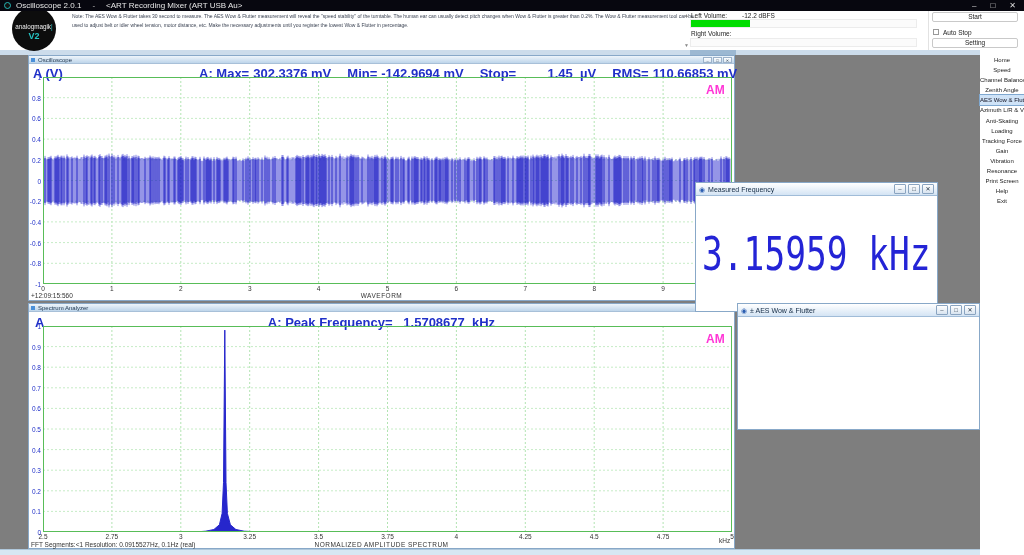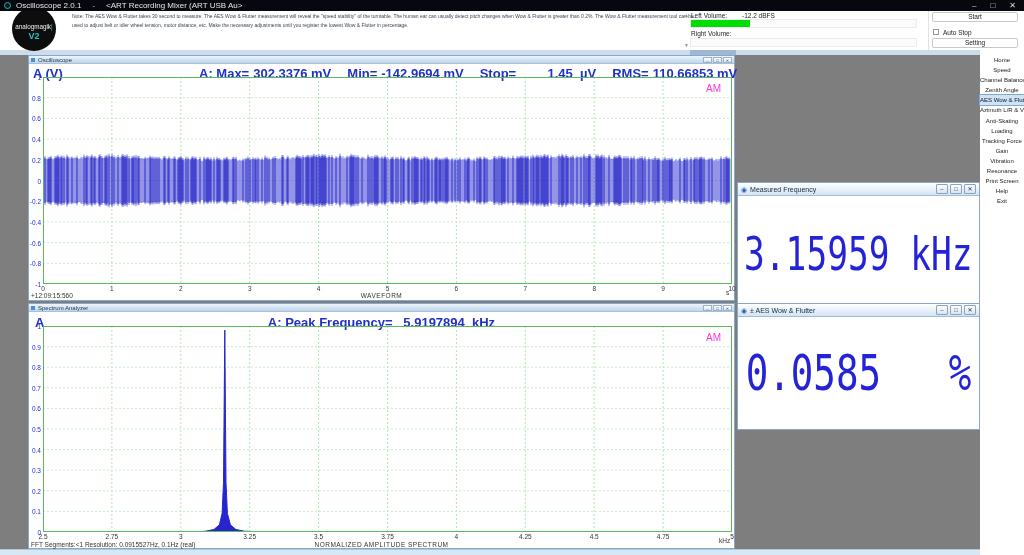--- a/index.html
+++ b/index.html
@@ -49,21 +49,21 @@
   .m-icon{font-size:7px;color:#2a5db0;line-height:7px}
   .m-btns{margin-left:auto;display:flex;gap:2px}
   .m-btn{width:12px;height:10px;border:1px solid #8aa4c0;background:linear-gradient(#fefefe,#d8e4f0);font-size:6px;line-height:8px;text-align:center;color:#234;border-radius:1px}
   .m-body{display:flex;align-items:center;justify-content:center;height:calc(100% - 13px)}
   .big-value{font-family:"DejaVu Sans Mono",monospace;color:#2424d6;white-space:pre;transform:scaleX(0.75)}
 
   
   .blue-b{color:#2030c8;font-weight:bold;font-size:13px;white-space:pre}
   .xt{position:absolute;transform:translateX(-50%);font-size:6.5px;color:#333;white-space:nowrap}
   .yt{position:absolute;transform:translateY(-50%);width:13px;text-align:right;font-size:6.5px;color:#2030c8}
-  .am-label{position:absolute;font-size:10px;font-weight:normal;color:#ff35d6}
+  .am-label{position:absolute;font-size:12px;font-weight:bold;color:#ff35d6}
   .foot{position:absolute;font-size:6.5px;color:#333;white-space:nowrap}
   .foot-center{position:absolute;left:0;width:100%;text-align:center;font-size:6.5px;color:#333;letter-spacing:0.5px}
   .unit{position:absolute;font-size:6.5px;color:#333}
   .sl{margin-right:4px}
   .sv{display:inline-block;min-width:76px;text-align:right;margin-right:16px}
 </style>
 </head>
 <body>
 
 <div class="abs" id="titlebar">
@@ -192,21 +192,21 @@
   <div class="cw-titlebar">
     <span class="cw-icon"></span>
     <span>Spectrum Analyzer</span>
     <span class="cw-btns">
       <span class="cw-btn">–</span>
       <span class="cw-btn">□</span>
       <span class="cw-btn">✕</span>
     </span>
   </div>
   <div class="abs blue-b" style="left:6px;top:11px">A</div>
-  <div class="abs blue-b" style="left:0;top:11px;width:100%;text-align:center">A: Peak Frequency=   5.9197894  kHz</div>
+  <div class="abs blue-b" style="left:0;top:11px;width:100%;text-align:center">A: Peak Frequency=   1.5708677  kHz</div>
   <div class="am-label" style="left:677px;top:28px">AM</div>
   <div class="foot" style="left:2px;top:237px">FFT Segments:&lt;1   Resolution: 0.0915527Hz, 0.1Hz (real)</div>
   <div class="foot-center" style="top:237px">NORMALIZED AMPLITUDE SPECTRUM</div>
   <div class="unit" style="left:690px;top:233px">kHz</div>
 <svg width="689" height="206" style="position: absolute; left: 14px; top: 22px;">
       <line x1="68.9" y1="0" x2="68.9" y2="206" stroke="#b2e4b2" stroke-width="1" stroke-dasharray="2,2"></line>
       <line x1="137.8" y1="0" x2="137.8" y2="206" stroke="#b2e4b2" stroke-width="1" stroke-dasharray="2,2"></line>
       <line x1="206.7" y1="0" x2="206.7" y2="206" stroke="#b2e4b2" stroke-width="1" stroke-dasharray="2,2"></line>
       <line x1="275.6" y1="0" x2="275.6" y2="206" stroke="#b2e4b2" stroke-width="1" stroke-dasharray="2,2"></line>
       <line x1="344.5" y1="0" x2="344.5" y2="206" stroke="#b2e4b2" stroke-width="1" stroke-dasharray="2,2"></line>
@@ -243,21 +243,21 @@
     <div class="yt" style="left: -1px; top: 83.8px;">0.7</div>
     <div class="yt" style="left: -1px; top: 104.4px;">0.6</div>
     <div class="yt" style="left: -1px; top: 125px;">0.5</div>
     <div class="yt" style="left: -1px; top: 145.6px;">0.4</div>
     <div class="yt" style="left: -1px; top: 166.2px;">0.3</div>
     <div class="yt" style="left: -1px; top: 186.8px;">0.2</div>
     <div class="yt" style="left: -1px; top: 207.4px;">0.1</div>
     <div class="yt" style="left: -1px; top: 228px;">0</div>
   </div>
 
-<div class="win" style="left:737px;top:182px;width:243px;height:130px">
+<div class="win" style="left:695px;top:182px;width:243px;height:130px">
   <div class="m-titlebar">
     <span class="m-icon">◉</span>
     <span>Measured Frequency</span>
     <span class="m-btns">
       <span class="m-btn">–</span>
       <span class="m-btn">□</span>
       <span class="m-btn">✕</span>
     </span>
   </div>
   <div class="m-body">
@@ -268,16 +268,13 @@
 <div class="win" style="left:737px;top:303px;width:243px;height:127px">
   <div class="m-titlebar">
     <span class="m-icon">◉</span>
     <span>± AES Wow &amp; Flutter</span>
     <span class="m-btns">
       <span class="m-btn">–</span>
       <span class="m-btn">□</span>
       <span class="m-btn">✕</span>
     </span>
   </div>
-  <div class="m-body">
-    <span class="big-value" style="font-size:50px">0.0585   %</span>
-  </div>
 </div>
 
 </body></html>

